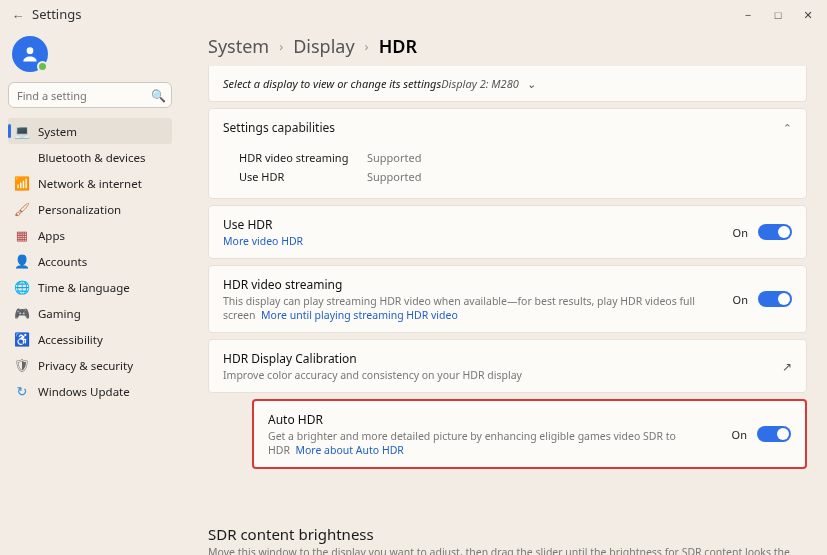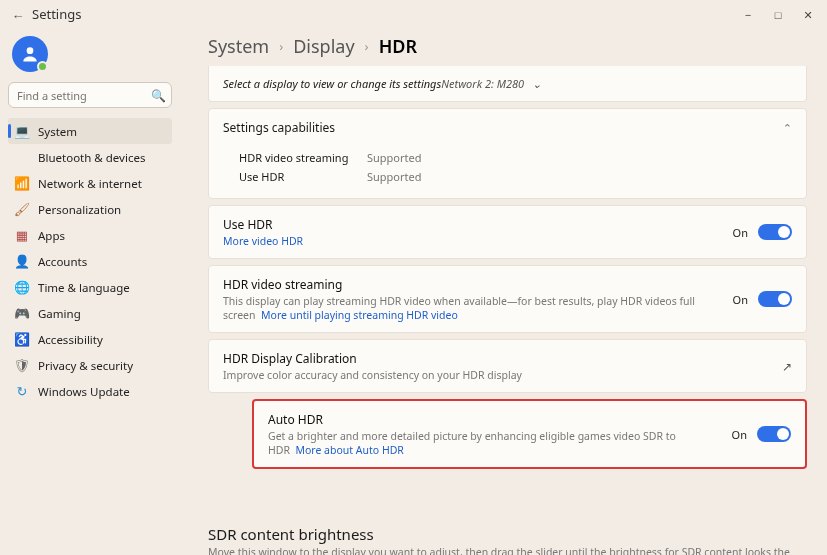--- a/index.html
+++ b/index.html
@@ -139,21 +139,21 @@
       <span class="sep">›</span>
       <span class="crumb">Display</span>
       <span class="sep">›</span>
       <span class="crumb cur">HDR</span>
     </div>
 
     <div class="card cut-top">
       <div class="card-row">
         <span class="lbl">Select a display to view or change its settings</span>
         <span class="dispsel">
-          <span>Network 2: M280</span>
+          <span>Display 2: M280</span>
           <span>⌄</span>
         </span>
       </div>
     </div>
 
     <div class="card">
       <div class="head">
         <span>Settings capabilities</span>
         <span class="chev">⌃</span>
       </div>

